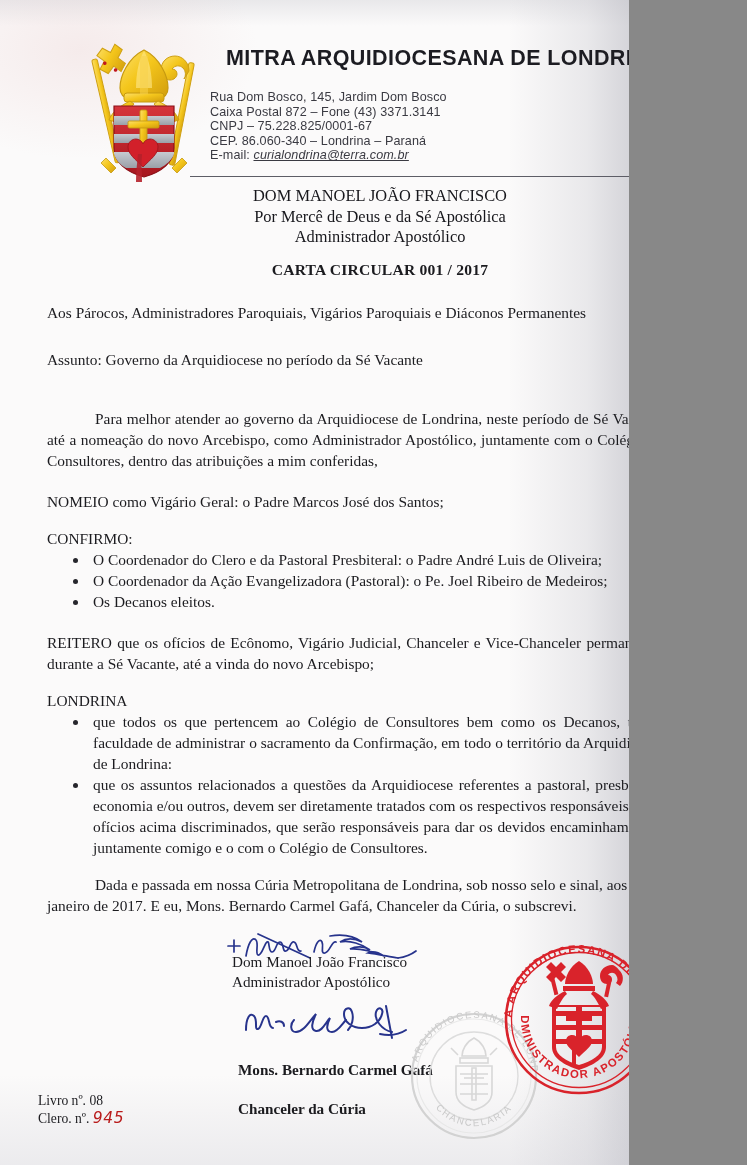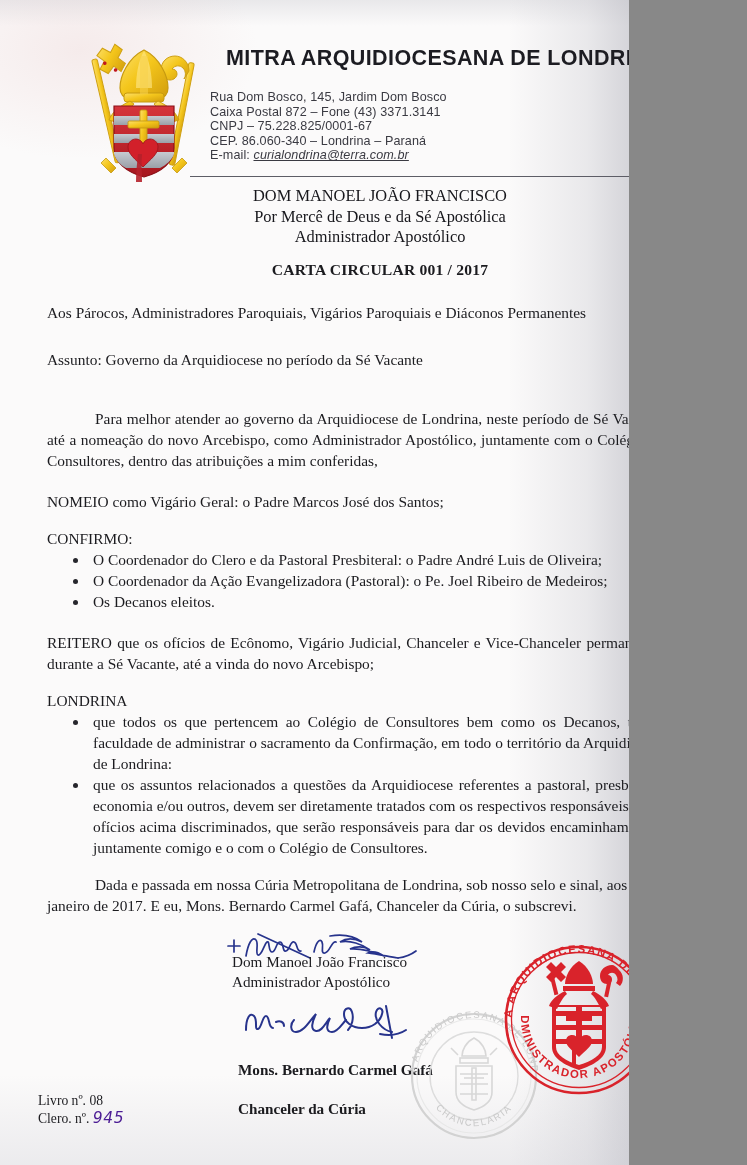--- a/index.html
+++ b/index.html
@@ -181,21 +181,21 @@
 
   
   .registry {
     position: absolute;
     left: 38px; top: 1092px;
     font-size: 13.6px;
     line-height: 17.5px;
   }
   .registry .hand-num {
     font-family: "DejaVu Sans", sans-serif;
-    color: #4c1d95;
+    color: #b91c1c;
     font-size: 15.5px;
     font-style: italic;
     letter-spacing: 0.6px;
   }
 </style>
 </head>
 <body>
 
 <div class="page">
 

